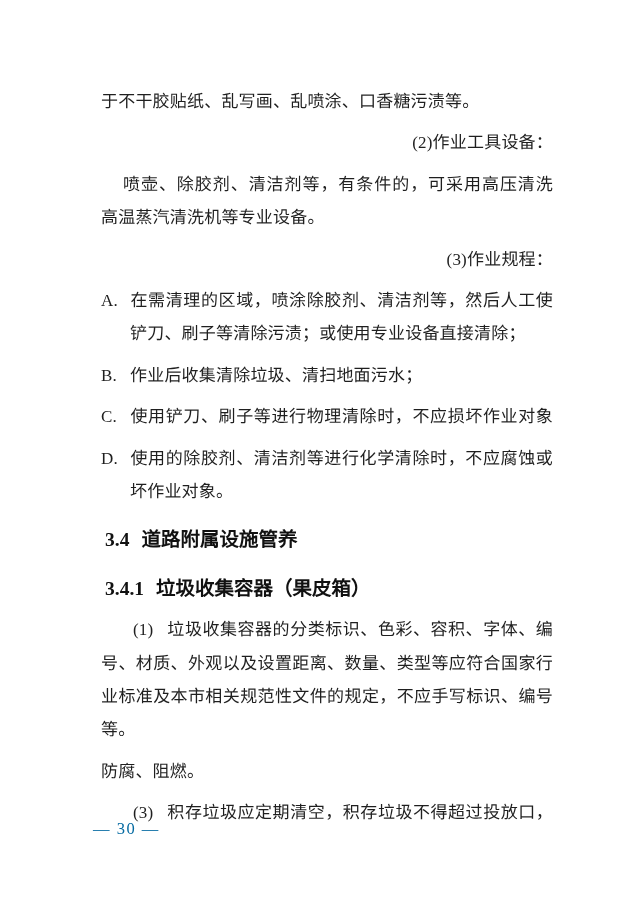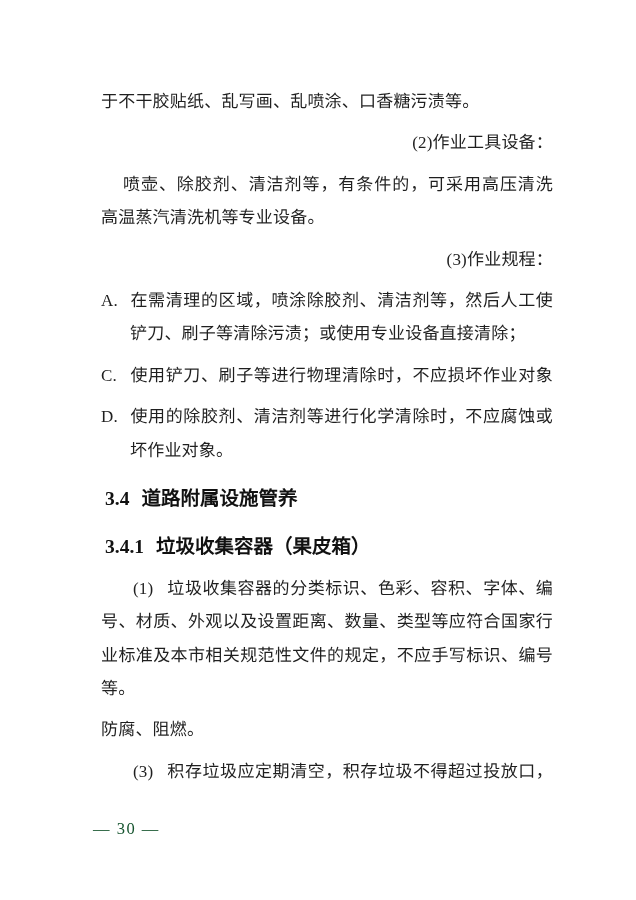--- a/index.html
+++ b/index.html
@@ -51,21 +51,21 @@
     white-space: nowrap;
   }
   .h3 { margin-bottom: 8px; }
   .hnum { margin-right: 12px; }
   .footer {
     position: absolute;
     left: 93px; top: 818px;
     font-size: 16.5px;
     line-height: 22px;
     letter-spacing: 1.5px;
-    color: #14532d;
+    color: #0369a1;
   }
 </style>
 </head>
 <body>
 
 <div class="page">
   <div class="content" id="content">
       <div class="block">
         <div class="line"><span>于不干胶贴纸、乱写画、乱喷涂、口香糖污渍等。</span></div>
       </div>
@@ -75,20 +75,23 @@
       <div class="block">
         <div class="line fill fi-small"><span>喷壶、除胶剂、清洁剂等，有条件的，可采用高压清洗机、</span></div>
         <div class="line"><span>高温蒸汽清洗机等专业设备。</span></div>
       </div>
       <div class="block">
         <div class="line fi-standard"><span class="marker-body">(3)</span><span>作业规程：</span></div>
       </div>
       <div class="block">
         <div class="line fill"><span class="marker-list">A.</span><span>在需清理的区域，喷涂除胶剂、清洁剂等，然后人工使用</span></div>
         <div class="line hang"><span>铲刀、刷子等清除污渍；或使用专业设备直接清除；</span></div>
+      </div>
+      <div class="block">
+        <div class="line"><span class="marker-list">B.</span><span>作业后收集清除垃圾、清扫地面污水；</span></div>
       </div>
       <div class="block">
         <div class="line fill"><span class="marker-list">C.</span><span>使用铲刀、刷子等进行物理清除时，不应损坏作业对象的</span></div>
       </div>
       <div class="block">
         <div class="line fill"><span class="marker-list">D.</span><span>使用的除胶剂、清洁剂等进行化学清除时，不应腐蚀或损</span></div>
         <div class="line hang"><span>坏作业对象。</span></div>
       </div>
       <div class="h2"><span class="hnum">3.4</span><span>道路附属设施管养</span></div>
       <div class="h3"><span class="hnum">3.4.1</span><span>垃圾收集容器（果皮箱）</span></div>

